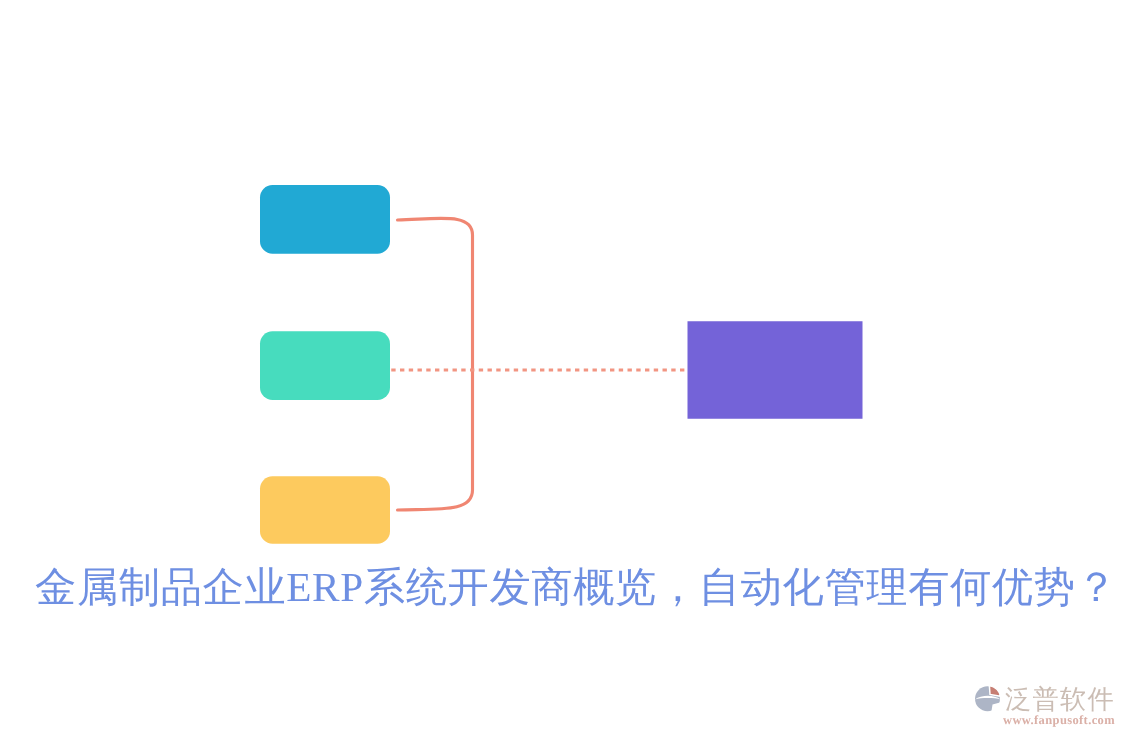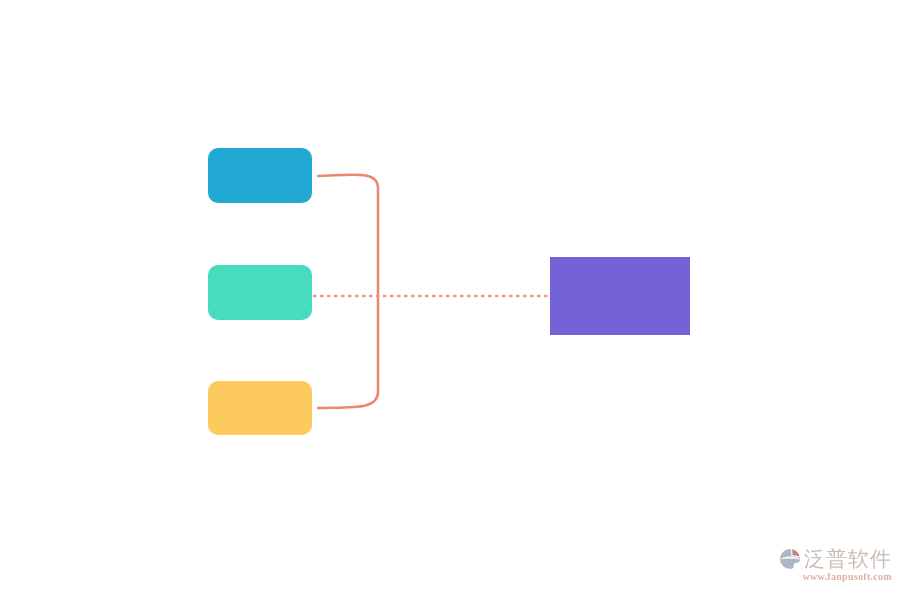--- a/index.html
+++ b/index.html
@@ -82,20 +82,21 @@
     <path d="M313 296 L550 296" fill="none" stroke-width="2.5" stroke-dasharray="3.5 3.5" stroke="#f29582"></path>
   </svg>
 
   <div id="nodes">
       <div class="node rounded" style="left: 208px; top: 148px; width: 104px; height: 55px; background: rgb(33, 169, 212);"></div>
       <div class="node rounded" style="left: 208px; top: 265px; width: 104px; height: 55px; background: rgb(71, 220, 190);"></div>
       <div class="node rounded" style="left: 208px; top: 381px; width: 104px; height: 54px; background: rgb(253, 202, 94);"></div>
       <div class="node rect" style="left: 550px; top: 257px; width: 140px; height: 78px; background: rgb(116, 99, 216);"></div>
     </div>
 
+  <h1 class="title" style="color: rgb(110, 143, 226);">金属制品企业ERP系统开发商概览，自动化管理有何优势？</h1>
 
   <div class="watermark">
     <div class="wm-row">
       <svg width="23" height="25" viewBox="0 0 23 25">
         <circle cx="11" cy="13" r="10" fill="#a9b2c3"></circle>
         <path d="M1 13.5 C6 9.5 16.5 9.5 21.5 13.5 C16.5 12 6 12 1 13.5 Z" fill="#ffffff"></path>
         <path d="M12.5 2.5 C17.5 3.6 20.5 6.8 21.4 11 L13 9.5 Z" fill="#c4786c" stroke="#ffffff" stroke-width="1.2"></path>
         <path d="M14 24 C18.5 22.8 21.5 19.5 22.3 15.5 L15 17.5 Z" fill="#ffffff"></path>
       </svg>
       <span class="wm-brand" style="color: rgb(201, 186, 176);">泛普软件</span>

